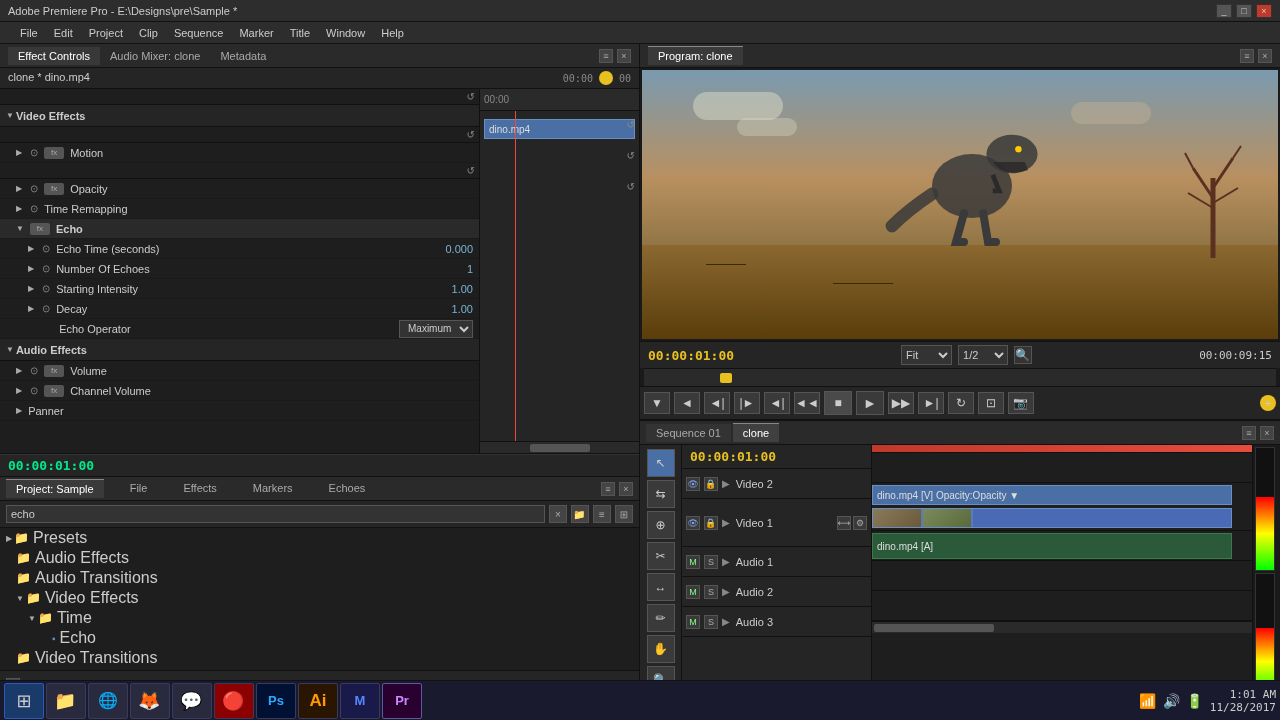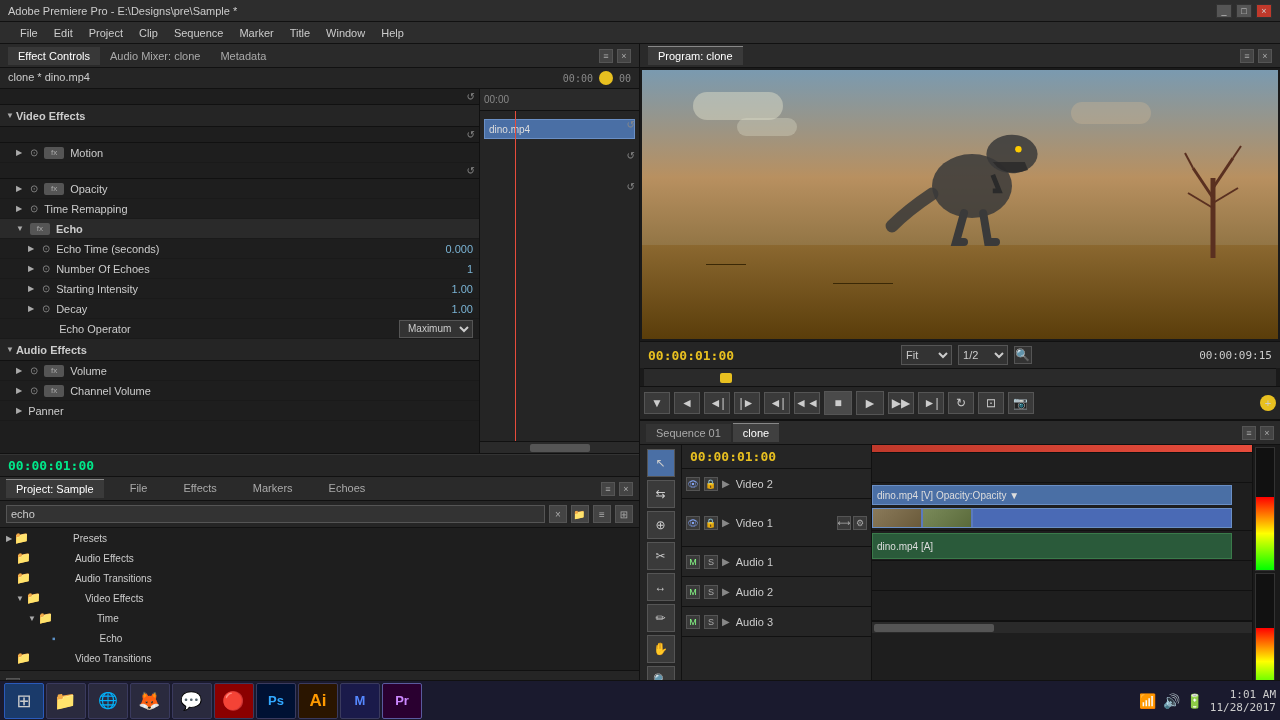--- a/index.html
+++ b/index.html
@@ -73,21 +73,21 @@
     
     .search-bar { display: flex; align-items: center; padding: 4px 6px; gap: 4px; border-bottom: 1px solid #111; background: #252525; }
     .search-input { flex: 1; background: #333; border: 1px solid #555; color: #ccc; height: 18px; padding: 0 4px; font-size: 11px; }
     .search-btn { width: 18px; height: 18px; background: #444; border: 1px solid #555; color: #aaa; font-size: 10px; cursor: pointer; display: flex; align-items: center; justify-content: center; }
 
     
     .project-tree { flex: 1; overflow-y: auto; background: #1e1e1e; }
     .tree-item { display: flex; align-items: center; padding: 2px 6px; cursor: pointer; height: 20px; }
     .folder-icon { color: #e8a030; margin-right: 4px; font-size: 12px; }
     .file-icon { color: #5a8fc5; margin-right: 4px; font-size: 10px; }
-    .tree-label { font-size: 10px; color: #ccc; margin-left: 40px; }
+    .tree-label { font-size: 16px; color: #ccc; }
     .tree-indent { padding-left: 16px; }
     .tree-indent2 { padding-left: 28px; }
 
     
     .right-panel { flex: 1; background: #1a1a1a; display: flex; flex-direction: column; }
     .right-panel-header { height: 24px; background: #2a2a2a; display: flex; align-items: center; padding: 0 8px; border-bottom: 1px solid #111; justify-content: space-between; }
     .program-tab { padding: 3px 10px; color: #fff; background: #3a3a3a; font-size: 11px; border-top: 1px solid #888; }
     .fit-dropdown { background: #333; border: 1px solid #555; color: #ccc; font-size: 11px; height: 20px; }
     .ratio-select { background: #333; border: 1px solid #555; color: #ccc; font-size: 11px; height: 20px; width: 50px; }
 

